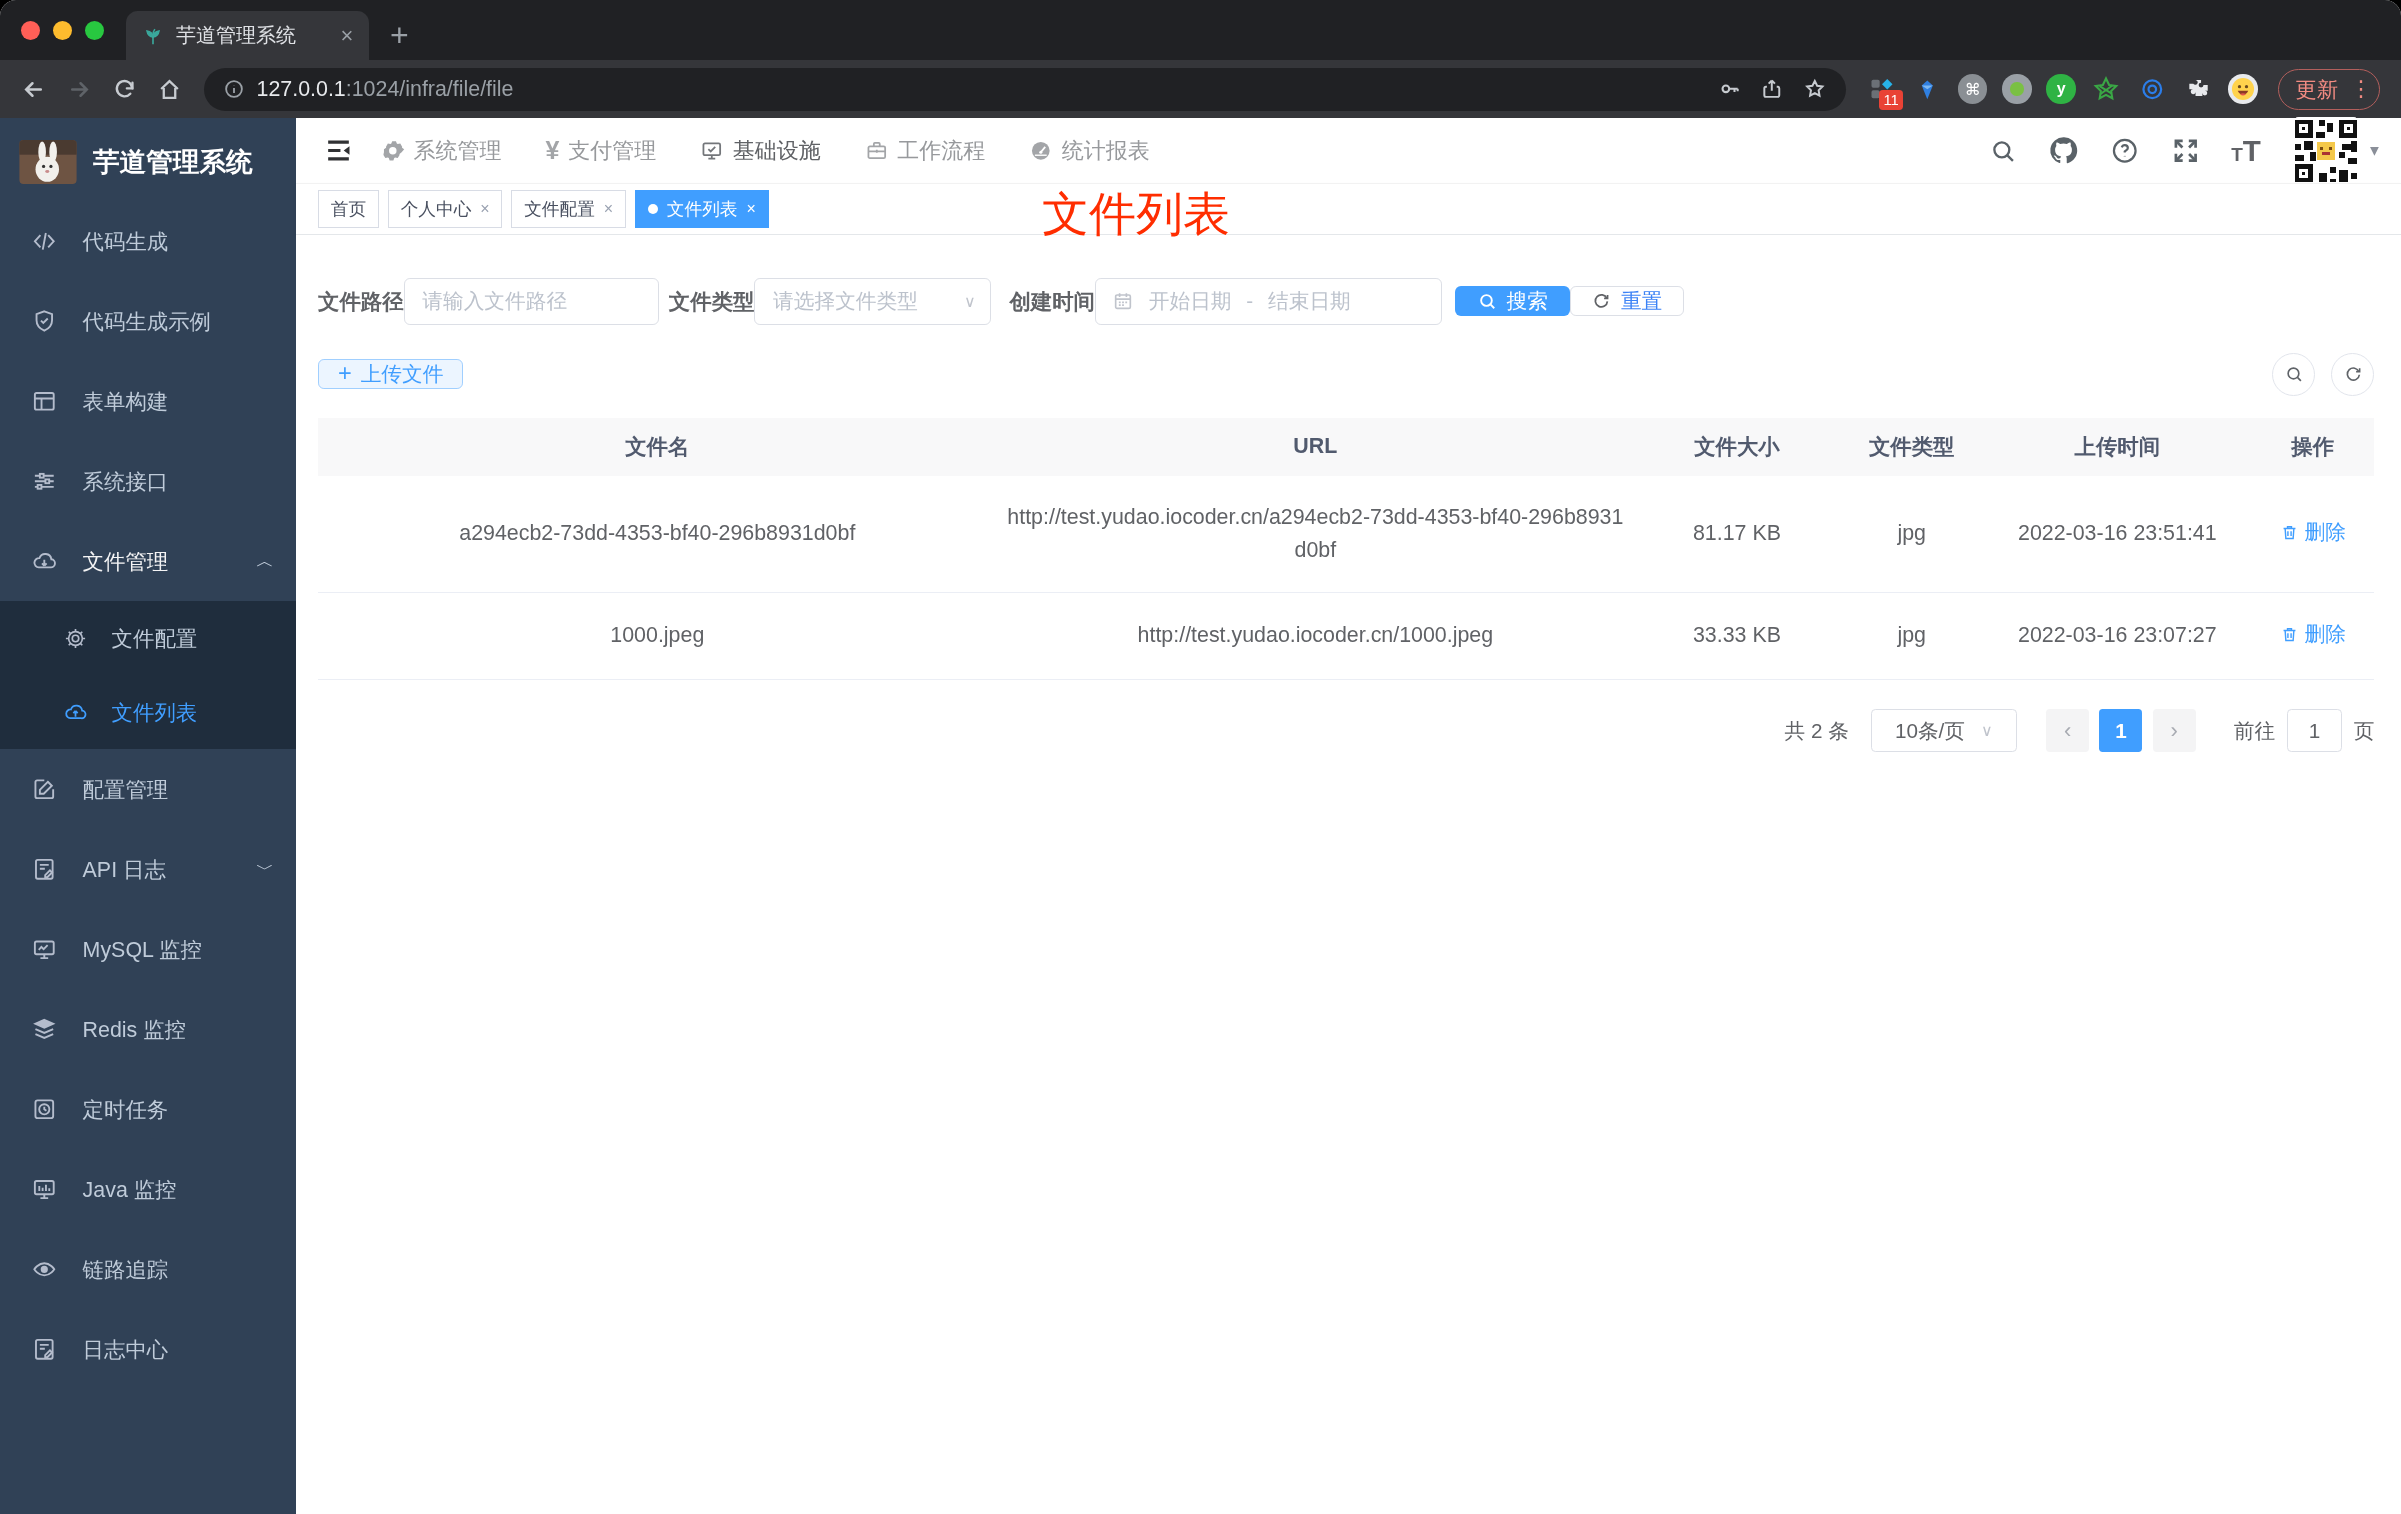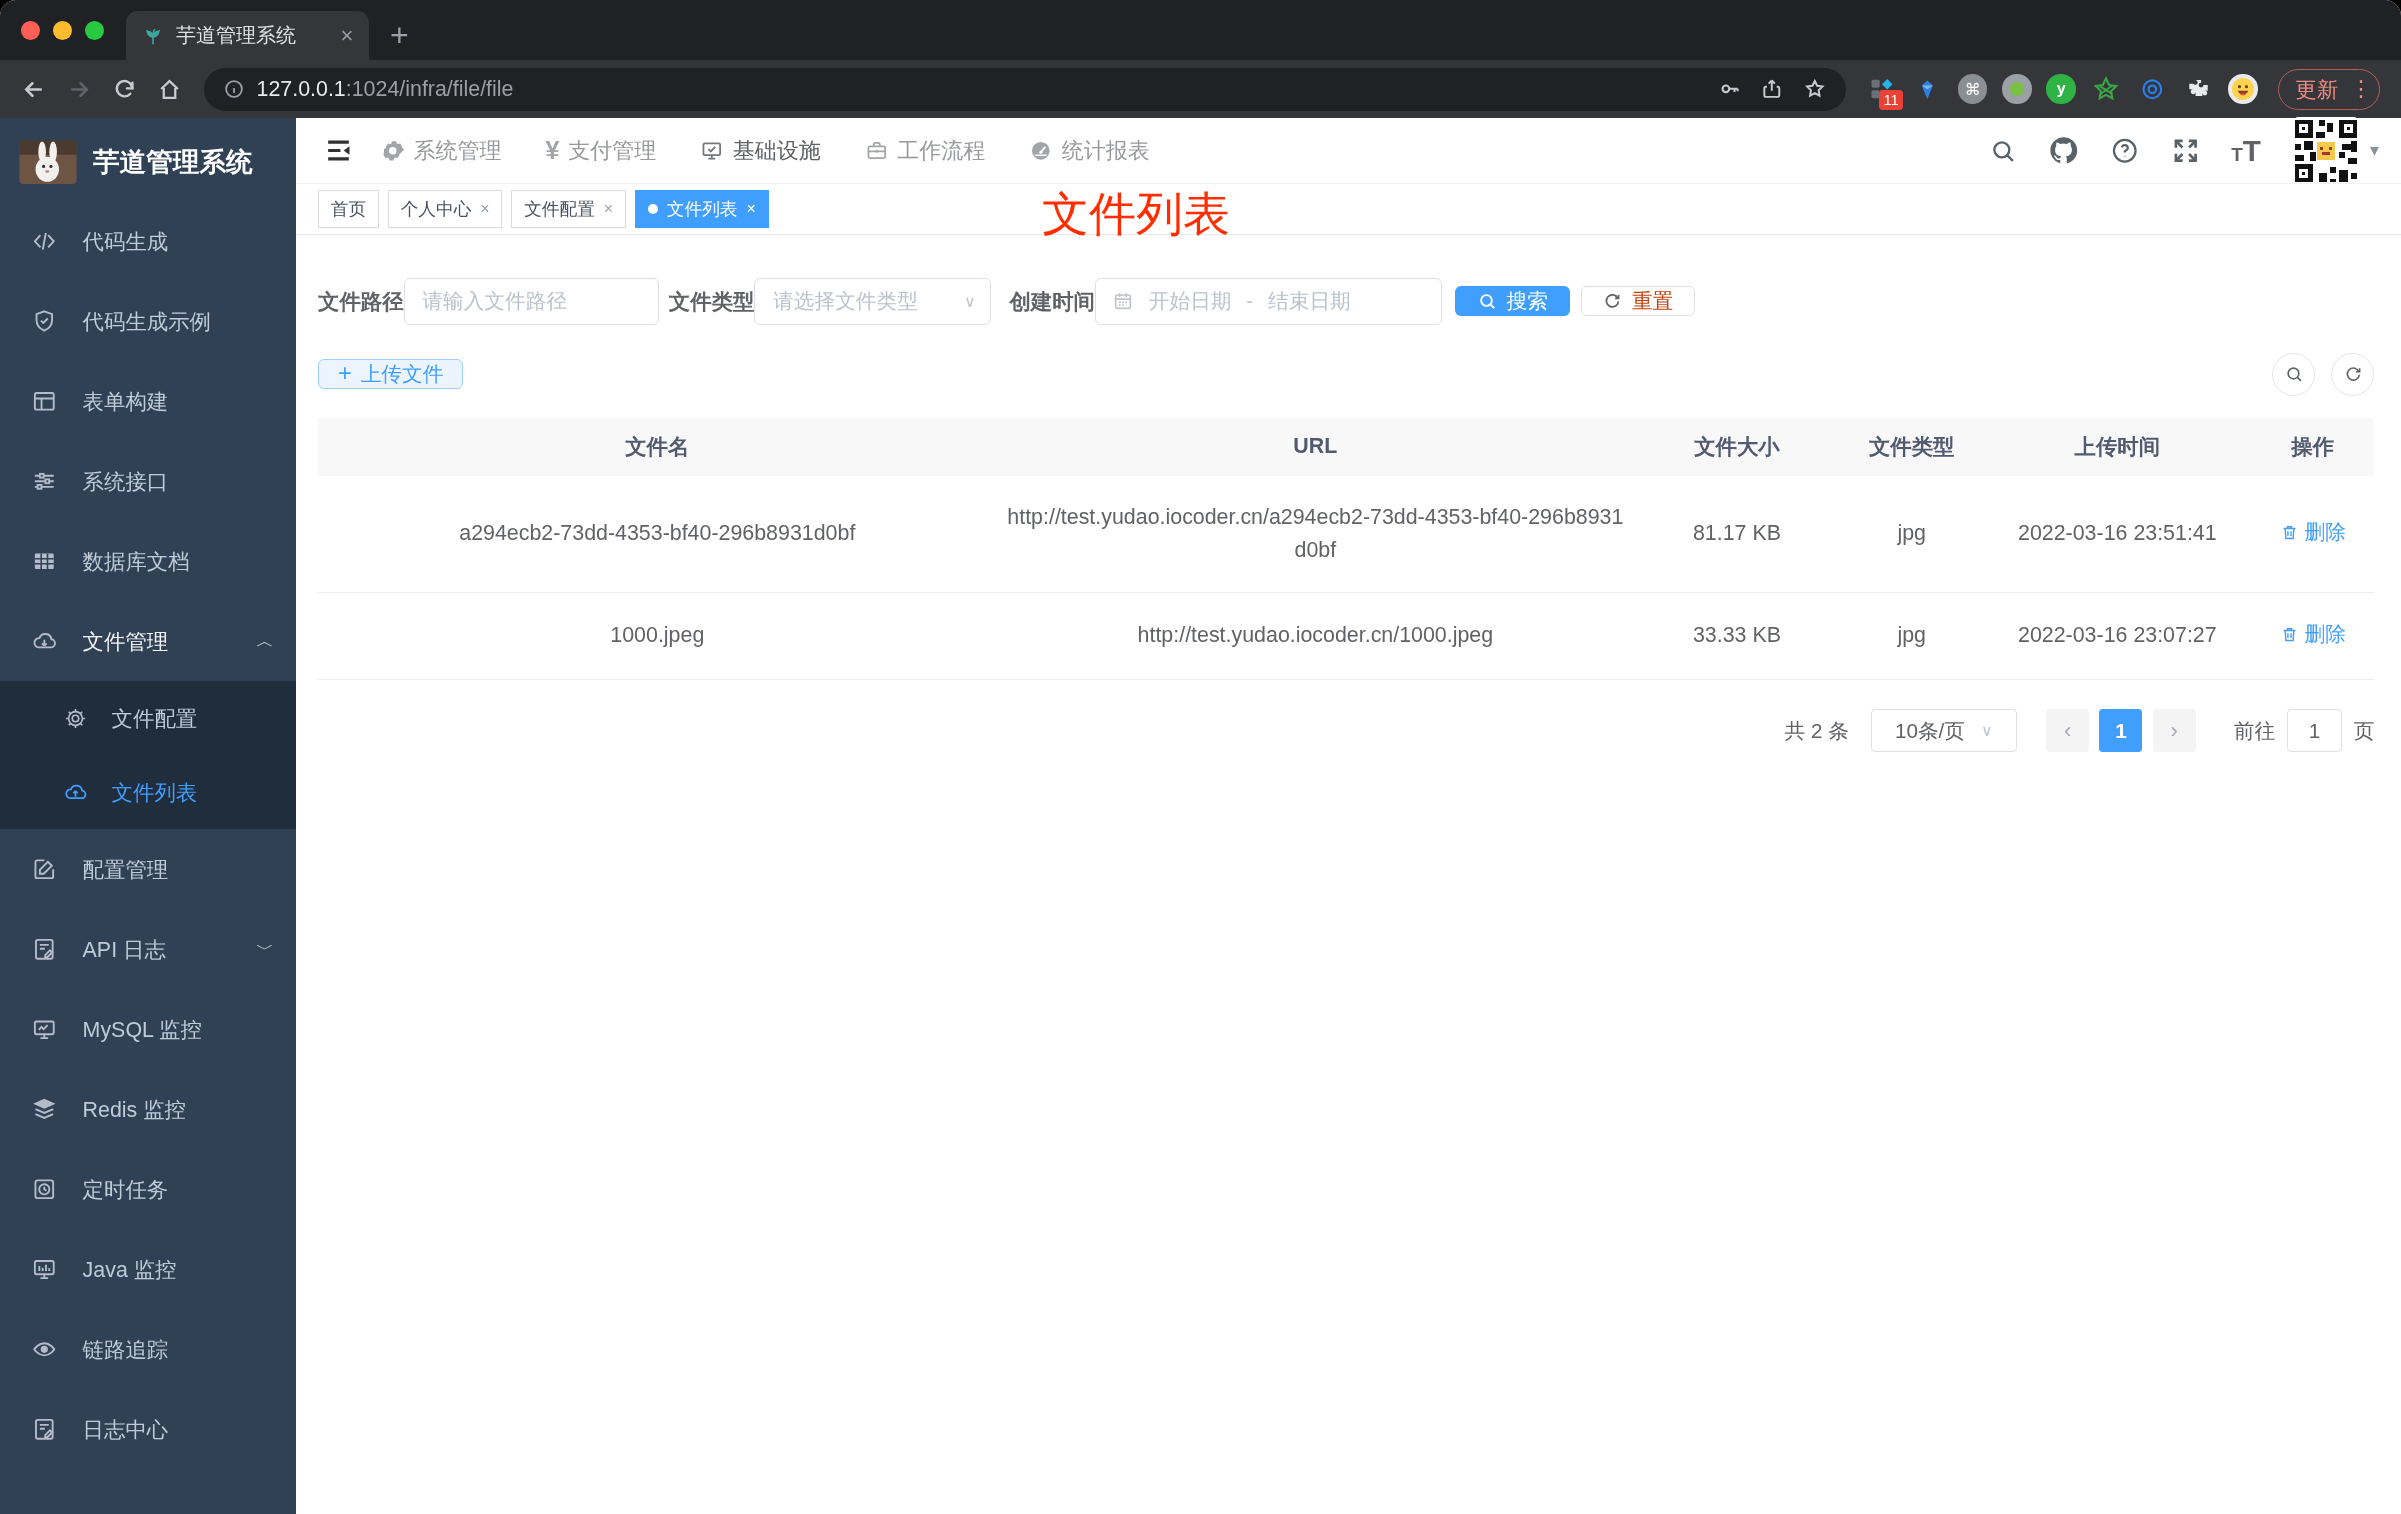--- a/index.html
+++ b/index.html
@@ -77,21 +77,21 @@
   .inp { width:255px; padding:0 17.7px; }
   .inp input { border:none; outline:none; width:100%; font-size:20.7px; color:#606266; font-family:inherit; }
   .inp input::placeholder { color:#bcc2cc; }
   .sel { width:237px; padding:0 14.8px 0 17.7px; justify-content:space-between; cursor:pointer; }
   .placeholder { color:#bcc2cc; }
   .sel-caret { color:#c0c4cc; font-size:16px; }
   .daterange { width:347px; padding:0 16px; gap:14.8px; }
   .dr-sep { color:#bcc2cc; }
   .btn { height:30px; border-radius:5.9px; display:flex; align-items:center; gap:8.9px; padding:0 20.7px; font-size:20.7px; cursor:pointer; border:1.5px solid transparent; }
   .btn-search { background:#409eff; color:#fff; margin-left:13.3px; }
-  .btn-reset { background:#fff; color:#c2410c; border-color:#dcdfe6; margin-left:11px; }
+  .btn-reset { background:#fff; color:#3b82f6; border-color:#dcdfe6; margin-left:0; }
   .toolbar-row { display:flex; align-items:center; margin-top:28px; }
   .btn-upload { background:#ecf5ff; color:#409eff; border-color:#a0cfff; padding:0 19px; }
   .right-circles { margin-left:auto; display:flex; gap:16px; }
   .circle-btn { width:43px; height:43px; border-radius:50%; border:1.5px solid #e2e5ec; background:#fff; display:grid; place-items:center; color:#5f6368; cursor:pointer; }
 
   table.grid { width:100%; margin-top:22px; border-collapse:collapse; table-layout:fixed; }
   .grid th { background:#f8f8f9; color:#515a6e; font-weight:bold; font-size:21.4px; height:58px; text-align:center; }
   .grid td { font-size:21.4px; color:#606266; text-align:center; padding:25px 10.3px; border-bottom:1.5px solid #ebeef5; word-break:break-all; line-height:1.55; }
   .grid tr td:first-child { border-left:none; }
   .del-link { color:#409eff; display:inline-flex; align-items:center; gap:5.9px; font-size:20.7px; cursor:pointer; white-space:nowrap; }
@@ -292,29 +292,20 @@
       <div class="m-item">
         <span class="mi">
             <svg width="26.6" height="26.6" viewBox="0 0 24 24" fill="none" stroke="currentColor" stroke-width="1.7">
               <path d="M3.5 7h17M3.5 12h17M3.5 17h17"></path>
               <rect x="8" y="5.3" width="3.4" height="3.4" fill="#304156" stroke="currentColor"></rect>
               <rect x="13" y="10.3" width="3.4" height="3.4" fill="#304156" stroke="currentColor"></rect>
               <rect x="6" y="15.3" width="3.4" height="3.4" fill="#304156" stroke="currentColor"></rect>
             </svg>
           </span>
         <span class="m-label">系统接口</span>
-      </div>
-      <div class="m-item">
-        <span class="mi">
-            <svg width="26.6" height="26.6" viewBox="0 0 24 24">
-              <rect x="3.5" y="5" width="17" height="14" rx="1" fill="currentColor"></rect>
-              <path d="M3.5 9.7h17M3.5 14.3h17M9.2 5v14M14.9 5v14" stroke="#304156" stroke-width="1.4"></path>
-            </svg>
-          </span>
-        <span class="m-label">数据库文档</span>
       </div>
       <div class="m-item parent-active">
         <span class="mi">
             <svg width="26.6" height="26.6" viewBox="0 0 24 24" fill="none" stroke="currentColor" stroke-width="1.7">
               <path d="M7 17.5a4.2 4.2 0 1 1 .6-8.4 5.6 5.6 0 0 1 10.8 1.1 3.6 3.6 0 0 1-.9 7.3z"></path>
               <path d="M12 10.5v5.5m0 0-2.1-2.1M12 16l2.1-2.1"></path>
             </svg>
           </span>
         <span class="m-label">文件管理</span>
         <span class="chev">︿</span>

